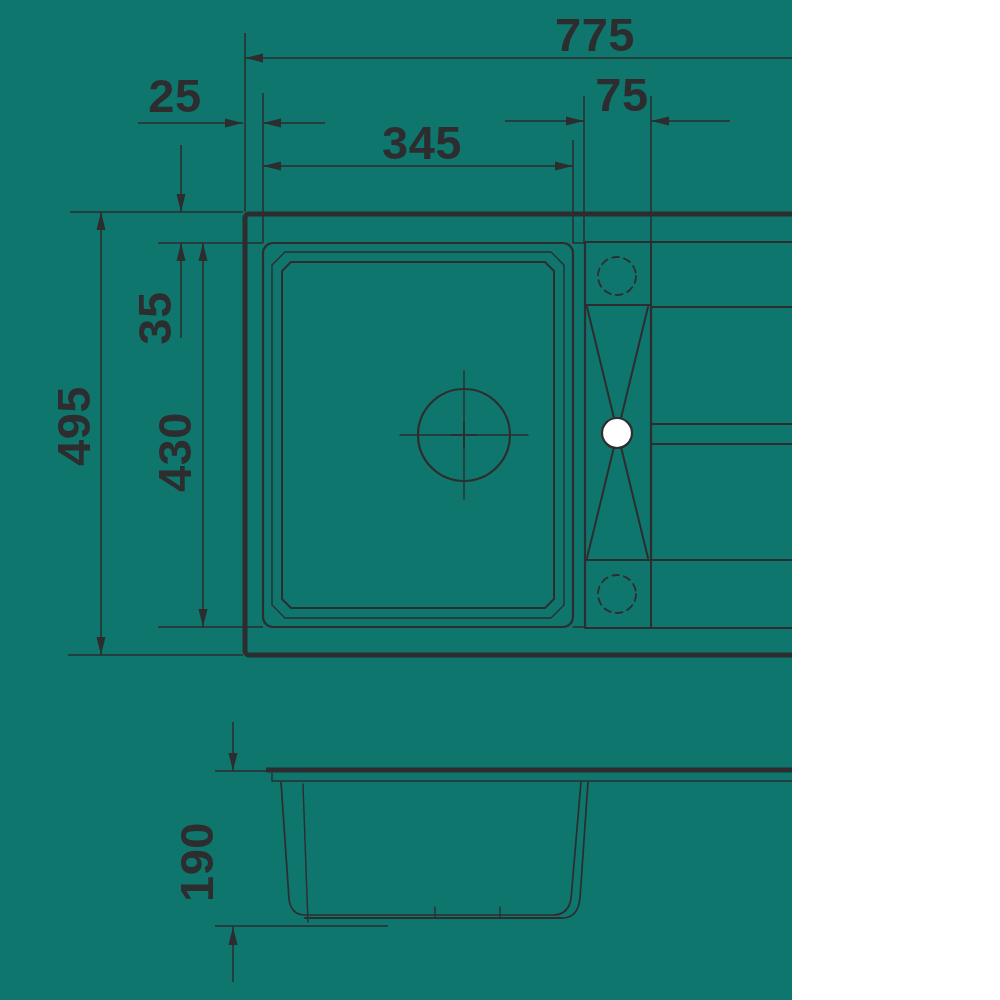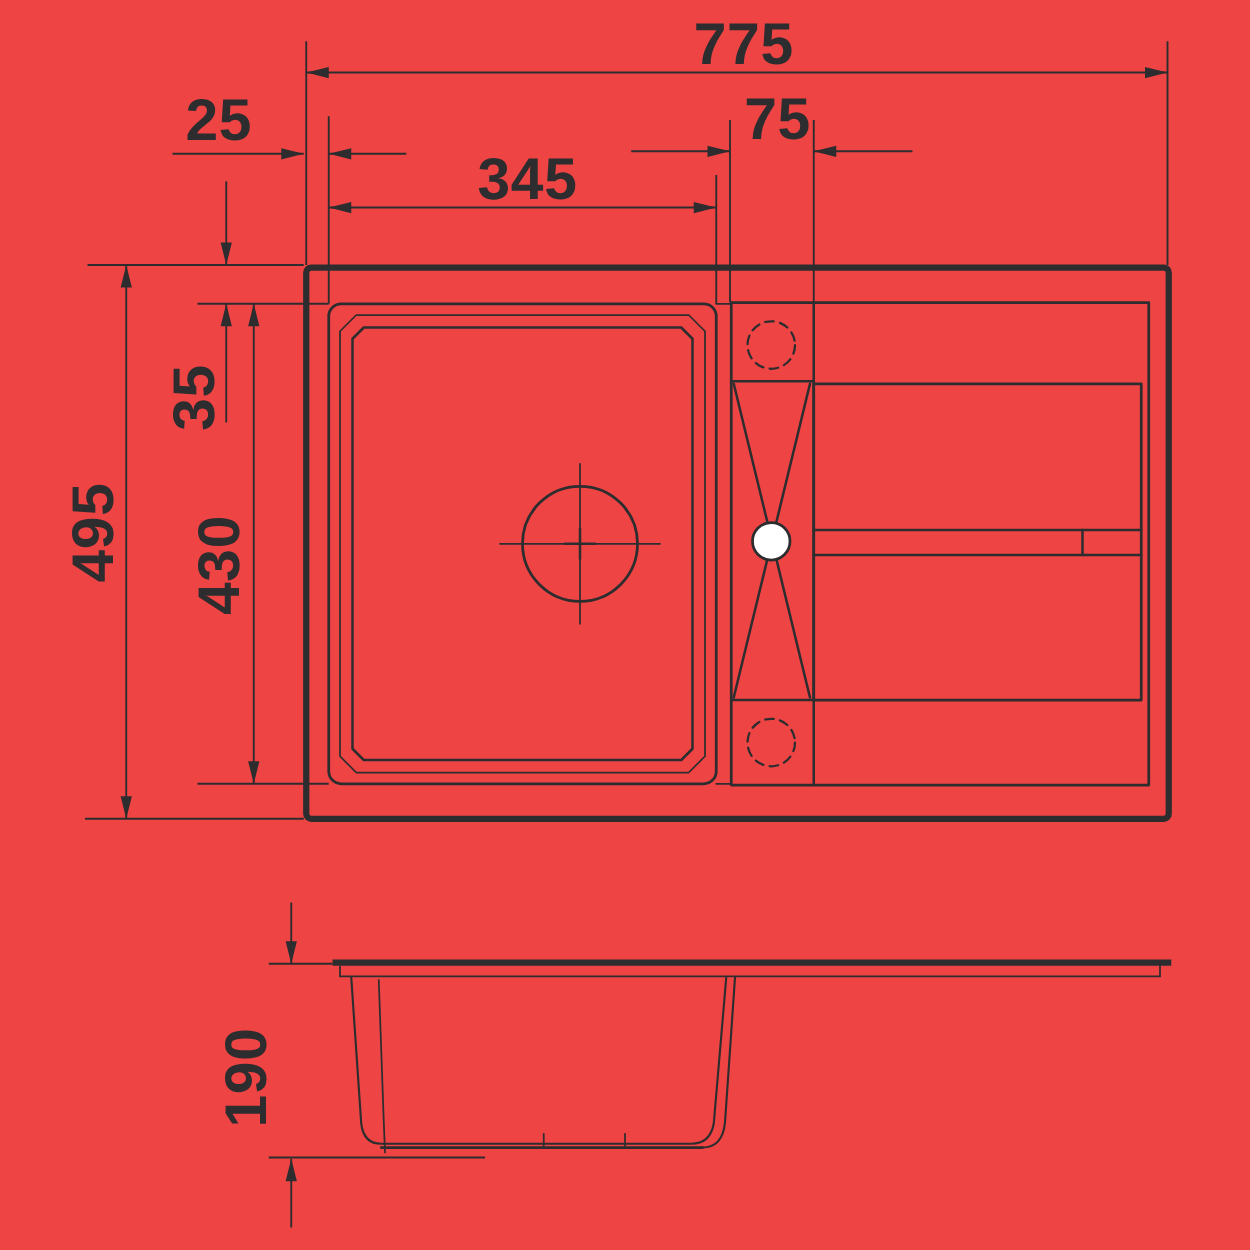--- a/index.html
+++ b/index.html
@@ -5,23 +5,23 @@
   html, body {
     margin: 0;
     padding: 0;
     background: #ffffff;
     width: 1000px;
     height: 1000px;
     font-family: "Liberation Sans", sans-serif;
   }
   .stage {
     position: relative;
-    width: 1000px;
+    width: 792px;
     height: 1000px;
-    background: #ef4444;
+    background: #0f766e;
     overflow: hidden;
   }
   svg { display: block; }
   .ln {
     fill: none;
     stroke: #2d2d2f;
     stroke-width: 2;
     stroke-linecap: round;
     stroke-linejoin: round;
   }

